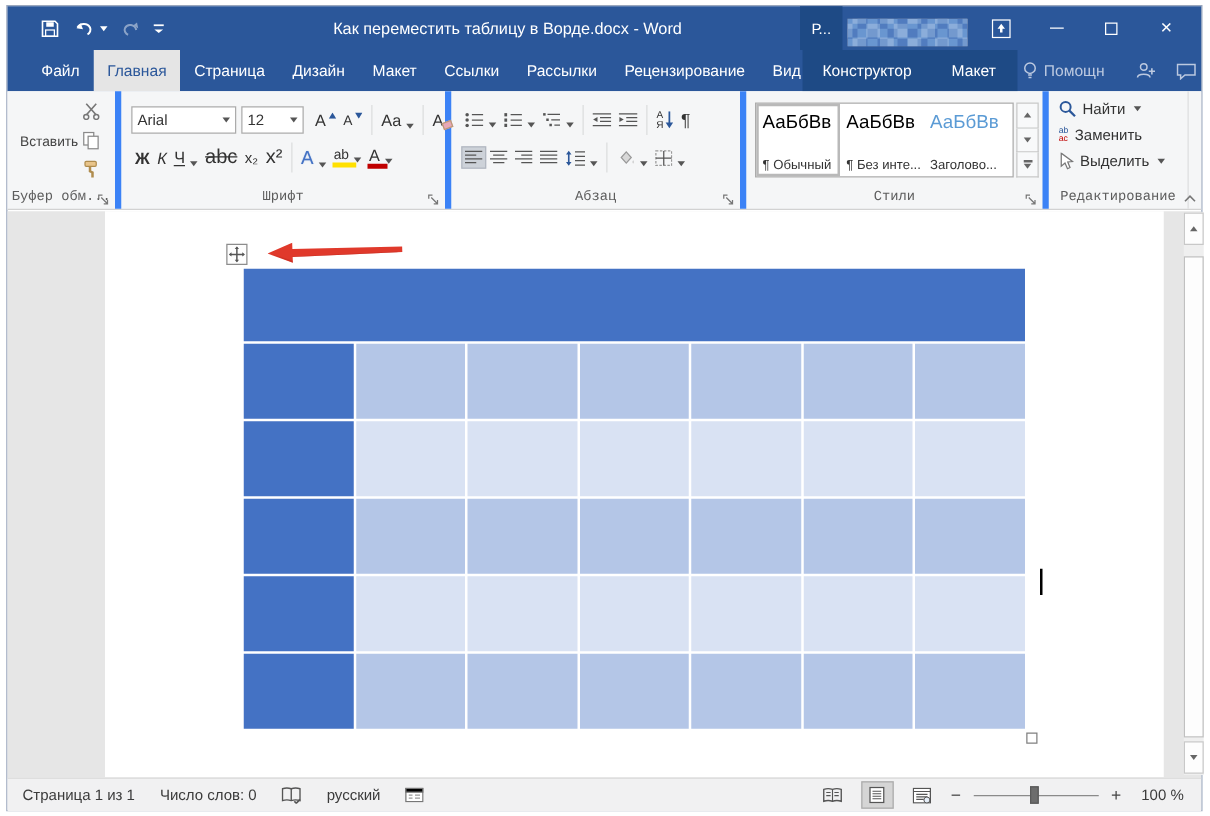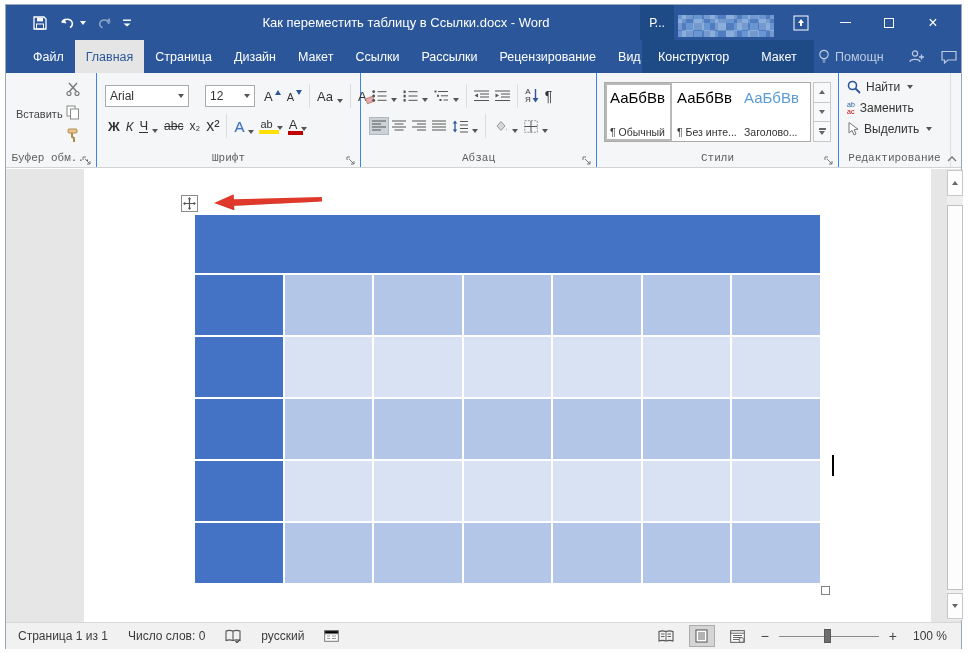--- a/index.html
+++ b/index.html
@@ -34,21 +34,21 @@
   .tab{color:#fff;font-size:12.5px;display:flex;align-items:center;padding:0 11px;cursor:pointer;white-space:nowrap;}
   .tab.active{background:#e5e5e5;color:var(--blue);}
   .ctxtabs{position:absolute;left:636px;top:0;height:33px;width:172px;background:var(--ctx);display:flex;}
   .ctxtabs .tab{padding:0 16px;}
   .tellme{position:absolute;left:812px;top:0;height:33px;display:flex;align-items:center;gap:5px;color:#BCC9E0;font-size:12.5px;cursor:pointer;}
   .tr-icons{position:absolute;right:4px;top:0;height:33px;display:flex;align-items:center;gap:16px;}
   .tr-icon{background:none;border:none;cursor:pointer;display:flex;align-items:center;}
 
   
   .ribbon{position:absolute;left:6px;top:73px;width:955px;height:95px;background:var(--ribbon-bg);border-bottom:1px solid var(--line);display:flex;}
-  .group{position:relative;height:100%;border-right:1px solid #3b82f6;}
+  .group{position:relative;height:100%;border-right:5px solid #3b82f6;}
   .glabel{position:absolute;bottom:3px;left:0;right:0;text-align:center;font-size:11px;color:var(--glabel);white-space:nowrap;overflow:hidden;font-family:Liberation Mono, monospace;}
   .launcher{position:absolute;bottom:3px;right:3px;width:11px;height:11px;cursor:pointer;}
   .g-clip{width:91px;}
   .g-font{width:264px;}
   .g-para{width:236px;}
   .g-styles{width:242px;}
   .g-edit{width:112px;border-right:1px solid #DDDEE0;}
   .collapse{position:absolute;right:3px;bottom:4px;width:13px;height:13px;background:none;border:none;cursor:pointer;}
 
   .paste{position:absolute;left:8px;top:8px;width:46px;height:66px;display:flex;flex-direction:row;align-items:center;gap:2px;cursor:pointer;}
@@ -60,21 +60,21 @@
   .row1{top:11px;}
   .row2{top:41px;}
   .combo{height:22px;border:1px solid var(--btn-border);background:#fff;display:flex;align-items:center;justify-content:space-between;padding:0 4px;font-size:12px;color:#333;cursor:pointer;}
   .fbtn{background:none;border:none;cursor:pointer;font-size:13px;color:#333;display:flex;align-items:flex-end;gap:2px;padding:2px 3px;line-height:1;}
   .caret{width:0;height:0;border-left:3px solid transparent;border-right:3px solid transparent;border-top:4px solid #555;display:inline-block;margin-left:2px;}
   .caret.w{border-top-color:#fff;}
   .vsep{width:1px;height:24px;background:#DCDDDE;margin:0 4px;}
   .bold{font-weight:bold;}
   .ital{font-style:italic;font-family:"Liberation Serif",serif;}
   .und{border-bottom:1.5px solid #333;}
-  .strike{text-decoration:line-through;font-size:12px;}
+  .strike{text-decoration:line-through;font-size:16px;}
   .a-effects{color:#4472C4;text-shadow:0 0 1px #9DB8E4;}
   .bar-btn{position:relative;padding-bottom:5px;}
   .bar{position:absolute;left:2px;right:7px;bottom:1px;height:4px;}
   .bar.yellow{background:#FFE000;}
   .bar.red{background:#C00000;}
   .tog{background:none;border:none;cursor:pointer;padding:3px;display:flex;align-items:center;}
   .tog.active{background:#CDD2D9;border:1px solid #B2B8C1;padding:2px;}
   .eraser{position:relative;font-size:13px;color:#333;}
   .eraser i{position:absolute;right:-7px;bottom:0;width:8px;height:6px;background:#E8A7B7;border:1px solid #B97;transform:rotate(-20deg);}
 
@@ -157,21 +157,21 @@
             <path d="M10.8 4.2 L14.6 6.8 L13.6 2 Z" fill="#fff"></path>
           </svg>
       </button>
       <button class="tbtn">
         <svg width="10" height="10" viewBox="0 0 10 10">
             <rect x="1" y="1.5" width="8" height="1.4" fill="#fff"></rect>
             <path d="M1.5 5.5 L5 9 L8.5 5.5 Z" fill="#fff" transform="scale(1,0.8) translate(0,1.5)"></path>
           </svg>
       </button>
     </div>
-    <div class="title">Как переместить таблицу в Ссылки.docx - Word</div>
+    <div class="title">Как переместить таблицу в Ворде.docx - Word</div>
     <div class="ctx-badge">Р...</div>
     <div class="censored"></div>
     <div class="winbtns">
       <button class="winbtn">
         <svg width="16" height="16" viewBox="0 0 16 16">
             <rect x="1" y="1" width="14" height="14" fill="none" stroke="#fff"></rect>
             <path d="M8 4 L11 8 L9 8 L9 11 L7 11 L7 8 L5 8 Z" fill="#fff"></path>
           </svg>
       </button>
       <button class="winbtn">
@@ -264,21 +264,21 @@
           </svg>
       </span>
     </section>
 
     <section class="group g-font">
       <div class="frow row1">
         <div class="combo" style="width:84px">
           <span>Arial</span>
             <span class="caret"></span>
         </div>
-        <div class="combo" style="width:50px;margin-left:16px">
+        <div class="combo" style="width:50px;margin-left:4px">
           <span>12</span>
             <span class="caret"></span>
         </div>
         <button class="fbtn" style="margin-left:6px">
             <span>А</span>
             <svg width="6" height="5" viewBox="0 0 6 5" style="margin-bottom:8px">
               <path d="M3 0 L6 5 H0 Z" fill="#2B579A"></path>
             </svg>
           </button>
         <button class="fbtn">

